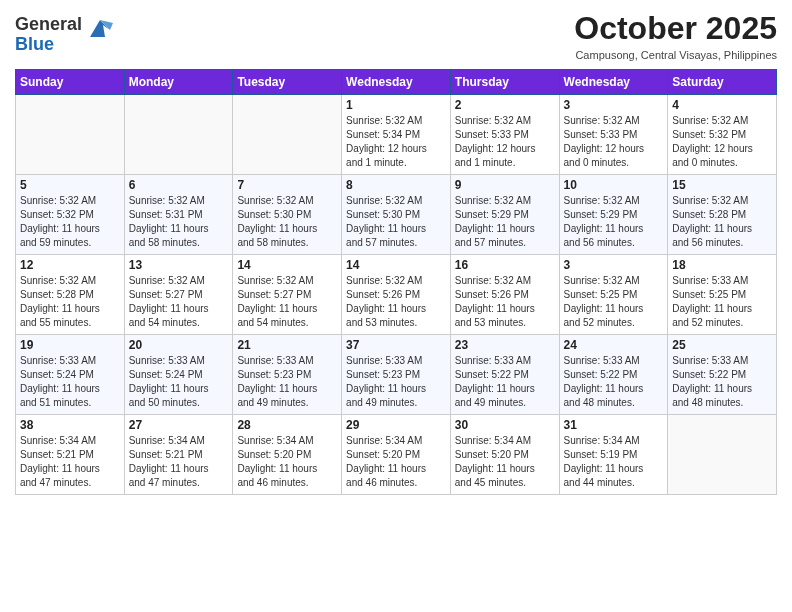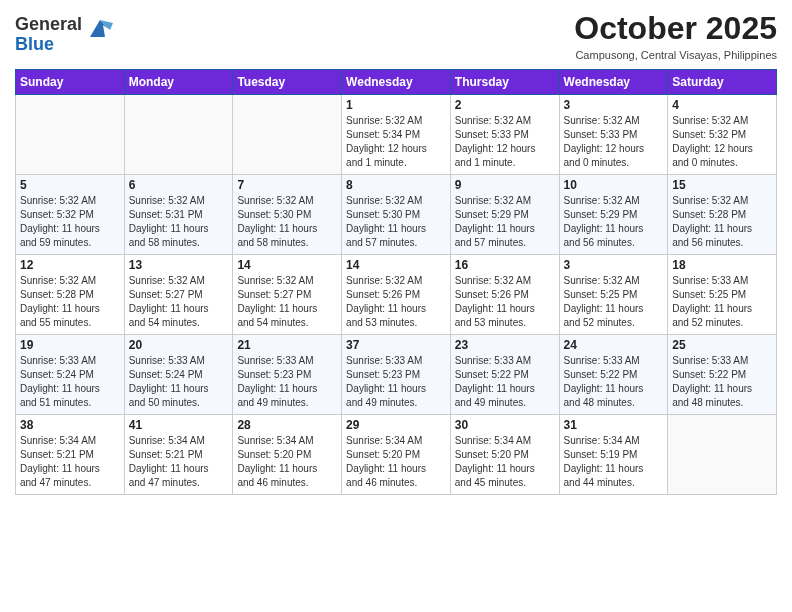--- a/index.html
+++ b/index.html
@@ -233,21 +233,21 @@
           <span class="day-number">25</span>
           <div class="day-info">Sunrise: 5:33 AM<br>Sunset: 5:22 PM<br>Daylight: 11 hours<br>and 48 minutes.</div>
         </td>
       </tr>
       <tr>
         <td>
           <span class="day-number">38</span>
           <div class="day-info">Sunrise: 5:34 AM<br>Sunset: 5:21 PM<br>Daylight: 11 hours<br>and 47 minutes.</div>
         </td>
         <td>
-          <span class="day-number">41</span>
+          <span class="day-number">27</span>
           <div class="day-info">Sunrise: 5:34 AM<br>Sunset: 5:21 PM<br>Daylight: 11 hours<br>and 47 minutes.</div>
         </td>
         <td>
           <span class="day-number">28</span>
           <div class="day-info">Sunrise: 5:34 AM<br>Sunset: 5:20 PM<br>Daylight: 11 hours<br>and 46 minutes.</div>
         </td>
         <td>
           <span class="day-number">29</span>
           <div class="day-info">Sunrise: 5:34 AM<br>Sunset: 5:20 PM<br>Daylight: 11 hours<br>and 46 minutes.</div>
         </td>

